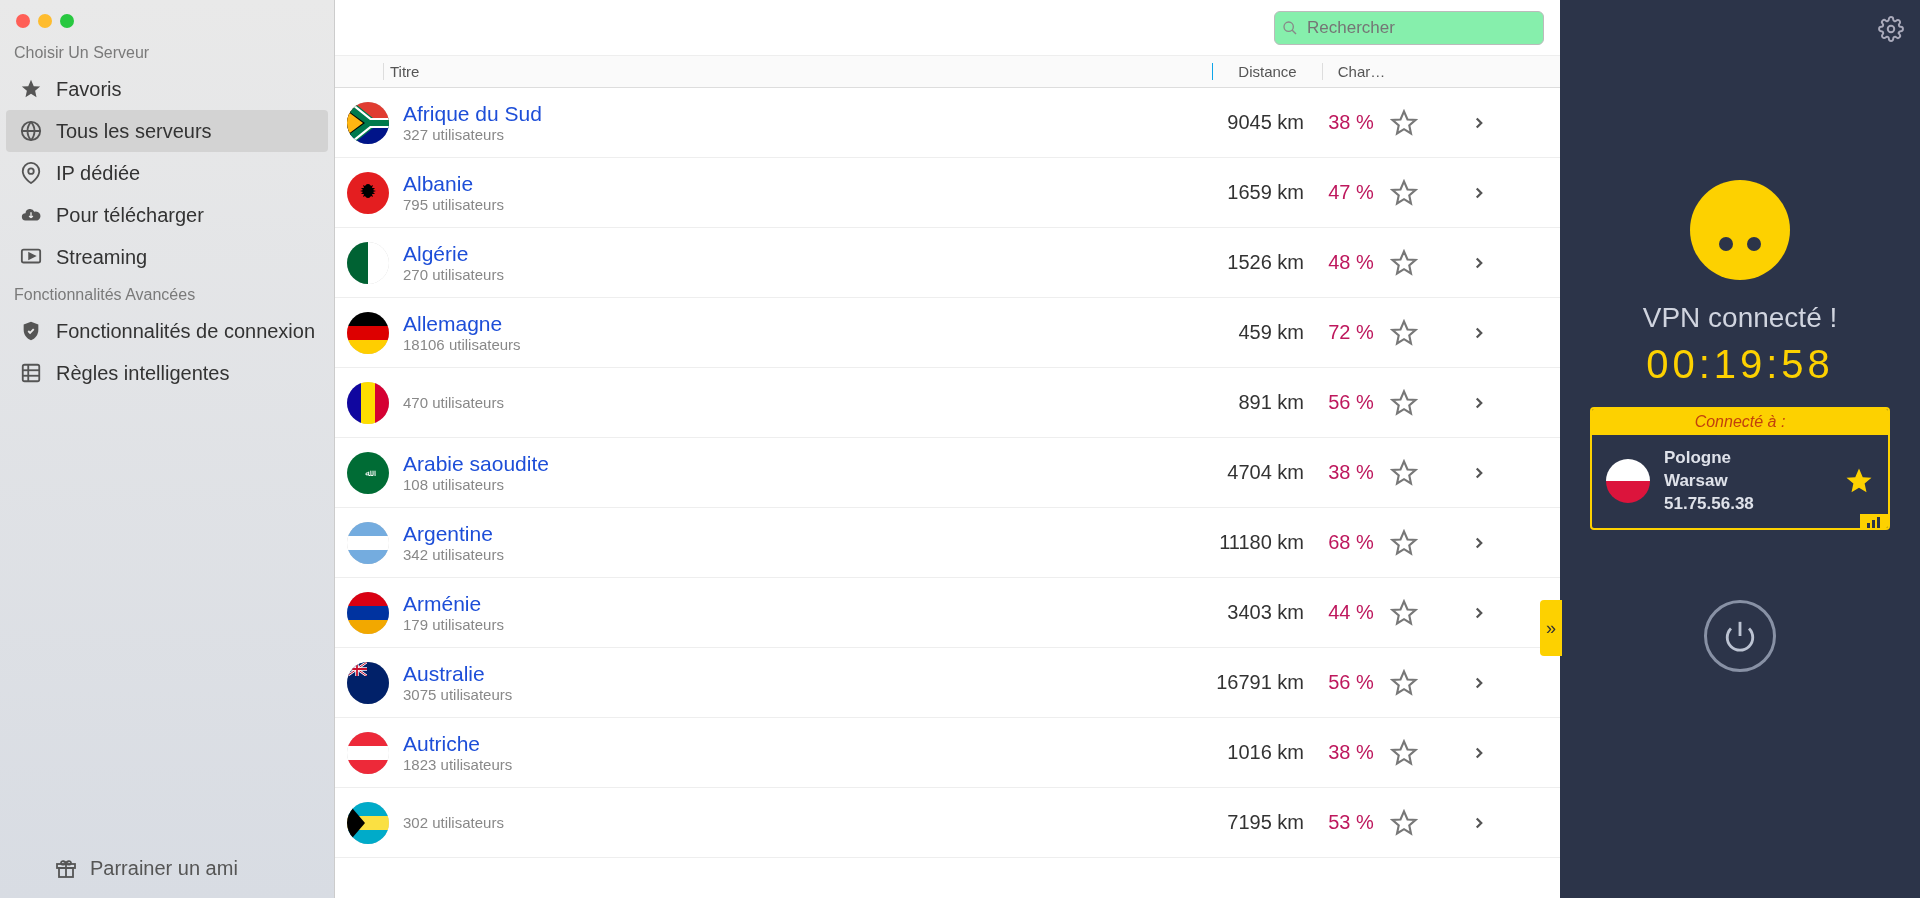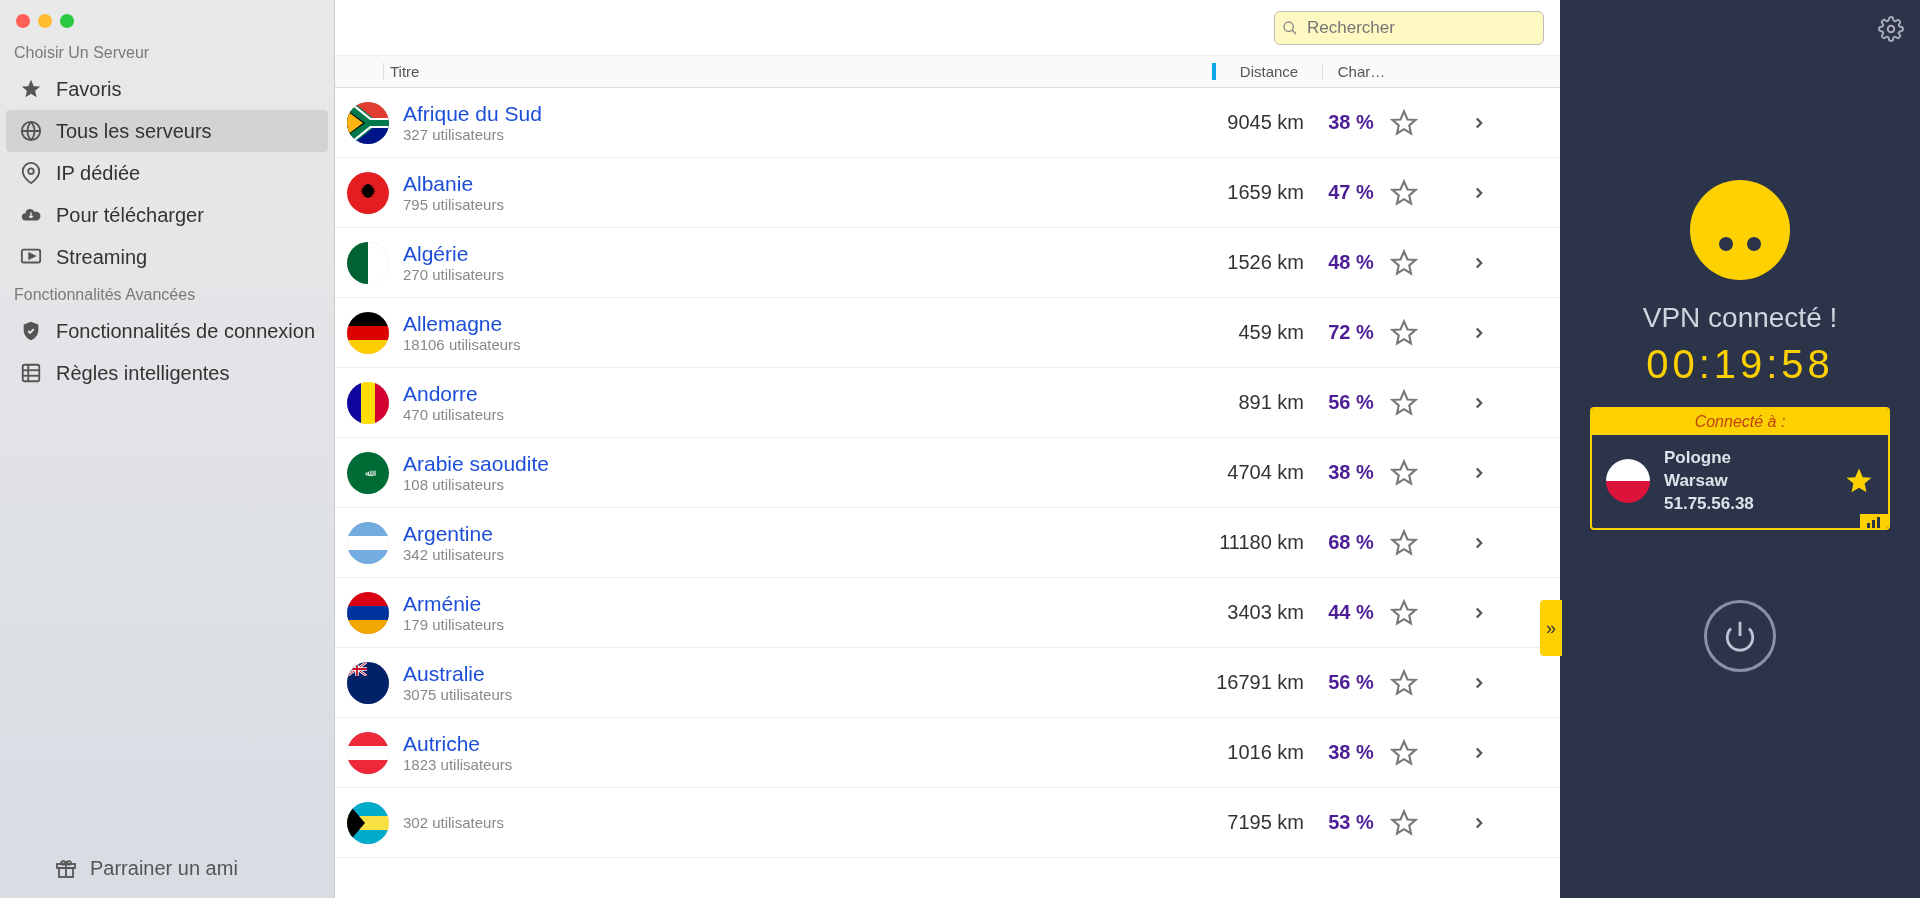--- a/index.html
+++ b/index.html
@@ -11,32 +11,32 @@
 .tl.red{background:#ff5f57;} .tl.yellow{background:#febc2e;} .tl.green{background:#28c840;}
 .side-header{ color:#7a7a7a; font-size:16px; padding:8px 14px 6px; }
 .side-item{ display:flex; align-items:center; gap:12px; padding:8px 18px; font-size:20px; color:#333; cursor:pointer;}
 .side-item.selected{ background:#d3d3d3; border-radius:4px; margin:0 6px; padding:8px 12px;}
 .side-item .icon{ width:26px; height:26px; display:flex; align-items:center; justify-content:center; color:#555;}
 .spacer{flex:1;}
 .referral{ display:flex; align-items:center; gap:12px; padding:18px 18px; font-size:20px; color:#555;margin-left:36px;}
 .main{ flex:1; background:#fff; display:flex; flex-direction:column; min-width:0;}
 .topbar{ height:56px; display:flex; justify-content:flex-end; align-items:center; padding:0 16px; border-bottom:1px solid #eee;}
 .search{ position:relative; width:270px;}
-.search input{ width:100%; padding:6px 10px 6px 32px; border:1px solid #bbb; border-radius:6px; font-size:17px; color:#333; background:#fef9c3;}
+.search input{ width:100%; padding:6px 10px 6px 32px; border:1px solid #bbb; border-radius:6px; font-size:17px; color:#333; background:#86efac;}
 .search .sicon{ position:absolute; left:8px; top:50%; transform:translateY(-50%); color:#888;}
 .thead{ display:flex; align-items:center; height:32px; border-bottom:1px solid #ddd; background:#fafafa; font-size:15px; color:#555;}
-.thead .c-fav{width:48px;} .thead .c-title{flex:1; padding-left:6px; border-left:1px solid #ddd;} .thead .c-dist{width:110px; text-align:center; border-left:4px solid #0ea5e9;} .thead .c-load{width:78px; text-align:center; border-left:1px solid #ddd;} .thead .c-star{width:80px; border-left:1px solid #ddd;} .thead .c-arr{width:80px; border-left:1px solid #ddd;}
+.thead .c-fav{width:48px;} .thead .c-title{flex:1; padding-left:6px; border-left:1px solid #ddd;} .thead .c-dist{width:110px; text-align:center; border-left:1px solid #0ea5e9;} .thead .c-load{width:78px; text-align:center; border-left:1px solid #ddd;} .thead .c-star{width:80px; border-left:1px solid #ddd;} .thead .c-arr{width:80px; border-left:1px solid #ddd;}
 .rows{ flex:1; overflow-y:auto;}
 .row{ display:flex; align-items:center; height:70px; border-bottom:1px solid #eee; padding:0 10px;}
 .row .flag{ width:42px; height:42px; border-radius:50%; margin:0 14px 0 2px; flex-shrink:0; background:#ccc; overflow:hidden; }
 .row .title{ flex:1; min-width:0;}
 .row .name{ font-size:21px; color:#1d4ed8;}
 .row .users{ font-size:15px; color:#888;}
 .row .dist{ width:110px; text-align:right; font-size:20px; color:#333; padding-right:8px;}
-.row .load{ width:78px; text-align:center; font-size:20px; color:#4c1d95;font-weight:bold;}
+.row .load{ width:78px; text-align:center; font-size:20px; color:#be185d;}
 .row .star{ width:80px; text-align:center; color:#777; cursor:pointer;}
 .row .arr{ width:80px; text-align:center; color:#555; cursor:pointer;}
 
 .right{ width:360px; background:#2c3449; color:#fff; position:relative; display:flex; flex-direction:column; align-items:center;}
 .gear{ position:absolute; top:16px; right:16px; color:#aab; cursor:pointer;}
 .logo{ margin-top:180px; width:100px; height:100px; border-radius:50%; background:#fdd100; display:flex; align-items:center; justify-content:center;}
 .logo .eyes{ display:flex; gap:14px; margin-top:28px;}
 .logo .eye{ width:14px; height:14px; background:#2c3449; border-radius:50%;}
 .status{ font-size:28px; color:#d0d4df; margin-top:22px; font-weight:300;}
 .timer{ font-size:40px; color:#fdd100; letter-spacing:4px; margin-top:8px; font-weight:300;}
@@ -277,21 +277,20 @@
         </div>
         <div class="row">
           <div class="flag">
             <div style="display:flex;height:100%">
               <div style="flex:1;background:#10069f"></div>
               <div style="flex:1;background:#fedd00"></div>
               <div style="flex:1;background:#d50032"></div>
             </div>
           </div>
           <div class="title">
-            <div class="name">Andorre</div>
             <div class="users">470 utilisateurs</div>
           </div>
           <div class="dist">891 km</div>
           <div class="load">56 %</div>
           <div class="star">
             <svg width="28" height="28" viewBox="0 0 24 24" fill="none" stroke="currentColor" stroke-width="1.8">
               <polygon points="12 2 15 9 22 9.3 16.5 14 18 21 12 17.3 6 21 7.5 14 2 9.3 9 9"></polygon>
             </svg>
           </div>
           <div class="arr">

